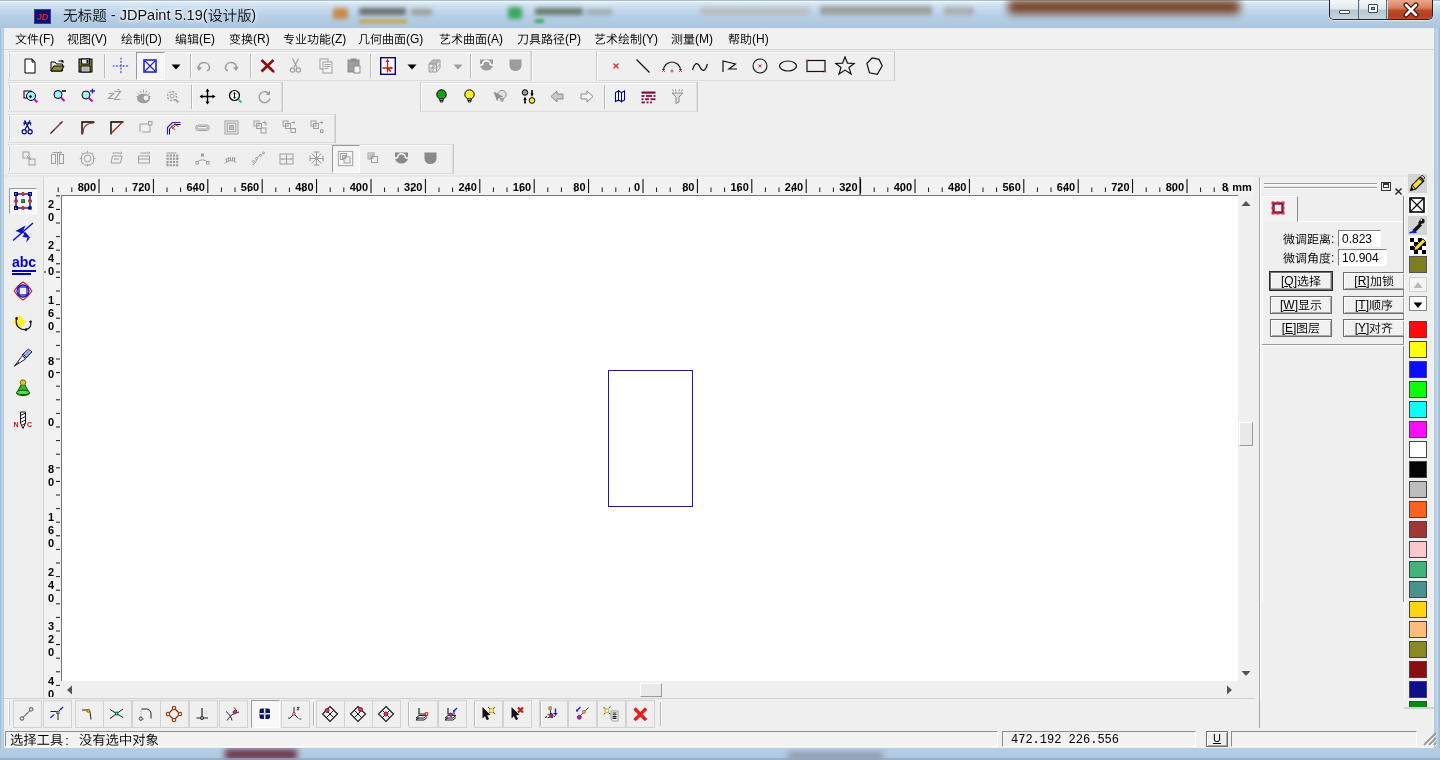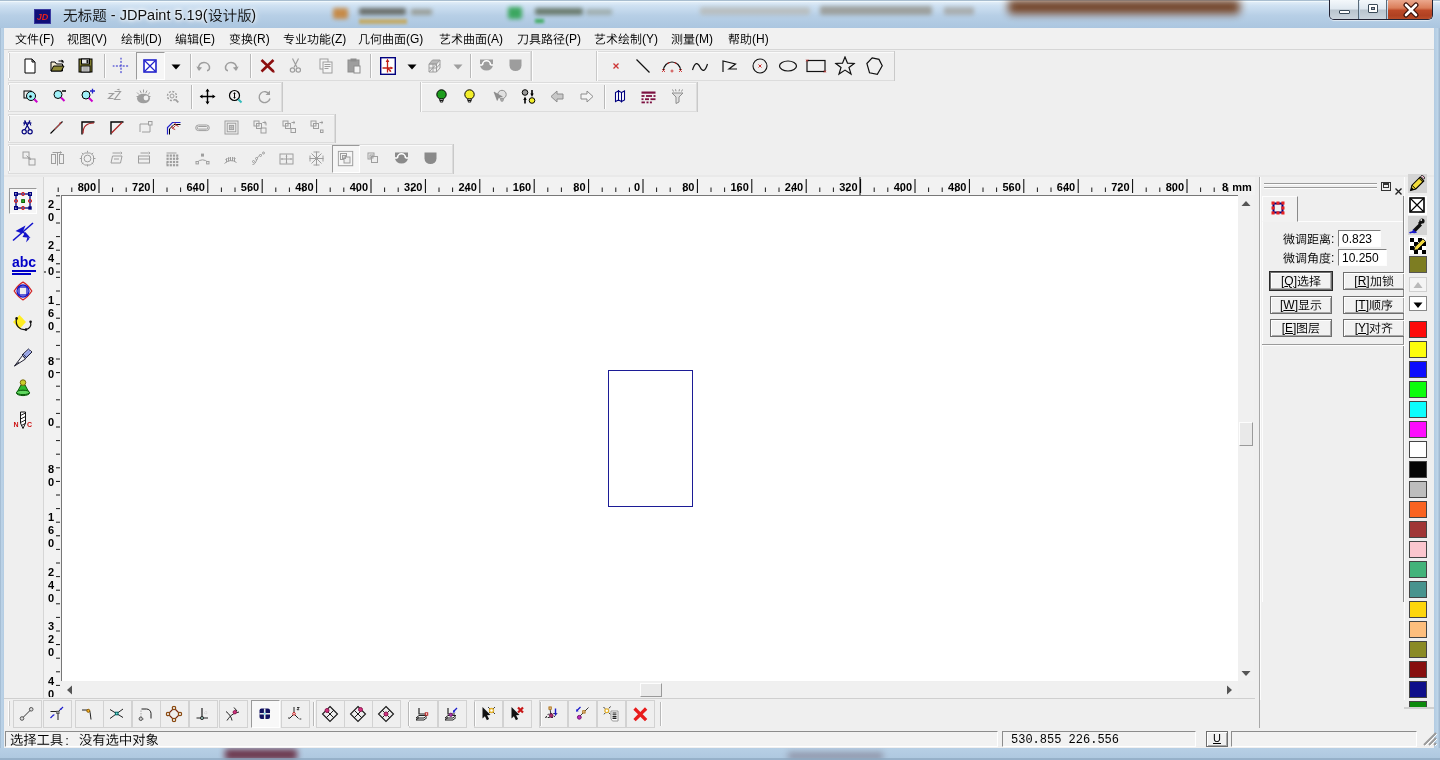--- a/index.html
+++ b/index.html
@@ -1269,21 +1269,21 @@
     <svg class="cj" width="79.8" height="13.3" viewBox="0 0 6000 1000" style="vertical-align:0px" fill="#000">
       <use href="#u6ca1" x="0"></use>
       <use href="#u6709" x="1000"></use>
       <use href="#u9009" x="2000"></use>
       <use href="#u4e2d" x="3000"></use>
       <use href="#u5bf9" x="4000"></use>
       <use href="#u8c61" x="5000"></use>
     </svg>
   </div>
 <div class="sunk" style="left:1002px;top:731px;width:194px;height:16px"></div>
-<div style="left:1011px;top:733px;font:12px 'Liberation Mono';letter-spacing:0">530.855 226.556</div>
+<div style="left:1011px;top:733px;font:12px 'Liberation Mono';letter-spacing:0">472.192 226.556</div>
 <div class="btn" style="left:1206px;top:731px;width:22px;height:16px;text-align:center;font:11px 'Liberation Sans'"><span style="position:static;text-decoration:underline">U</span></div>
 <div class="sunk" style="left:1231px;top:731px;width:186px;height:16px"></div>
 <div style="left:1420px;top:729px"><svg width="18" height="18" viewBox="0 0 18 18">
       <g stroke="#9a9a9a" stroke-width="2">
         <path d="M16 4L4 16M16 9L9 16M16 14l-2 2"></path>
       </g>
       <g stroke="#fdfdfd" stroke-width="1">
         <path d="M17 5L5 17M17 10l-7 7M17 15l-2 2"></path>
       </g>
     </svg></div>
@@ -1327,21 +1327,21 @@
 <div class="inp" style="left:1338px;top:230px;width:43px;height:17px;font:12px 'Liberation Sans';padding:1px 0 0 3px">0.823</div>
 <div style="left:1283px;top:251px;display:flex;align-items:center;height:14px">
     <svg class="cj" width="48" height="12" viewBox="0 0 4000 1000" style="vertical-align:-1px" fill="#000">
       <use href="#u5fae" x="0"></use>
       <use href="#u8c03" x="1000"></use>
       <use href="#u89d2" x="2000"></use>
       <use href="#u5ea6" x="3000"></use>
     </svg>
     <span style="position:static;font:12px 'Liberation Sans'">:</span>
   </div>
-<div class="inp" style="left:1338px;top:249px;width:49px;height:17px;font:12px 'Liberation Sans';padding:1px 0 0 3px">10.250</div>
+<div class="inp" style="left:1338px;top:249px;width:49px;height:17px;font:12px 'Liberation Sans';padding:1px 0 0 3px">10.904</div>
 <div class="btn" style="left:1270px;top:272px;width:62px;height:18px;box-shadow:0 0 0 1px #2a2a2a,inset -1px -1px 0 #b0b0b0,inset 1px 1px 0 #fdfdfd;display:flex;align-items:center;justify-content:center">
     <span style="position:static;font:12px 'Liberation Sans'">[<span style="text-decoration:underline">Q</span>]</span>
     <svg class="cj" width="24" height="12" viewBox="0 0 2000 1000" style="vertical-align:-1px" fill="#000">
       <use href="#u9009" x="0"></use>
       <use href="#u62e9" x="1000"></use>
     </svg>
   </div>
 <div class="btn" style="left:1343px;top:272px;width:62px;height:18px;display:flex;align-items:center;justify-content:center">
     <span style="position:static;font:12px 'Liberation Sans'">[<span style="text-decoration:underline">R</span>]</span>
     <svg class="cj" width="24" height="12" viewBox="0 0 2000 1000" style="vertical-align:-1px" fill="#000">

